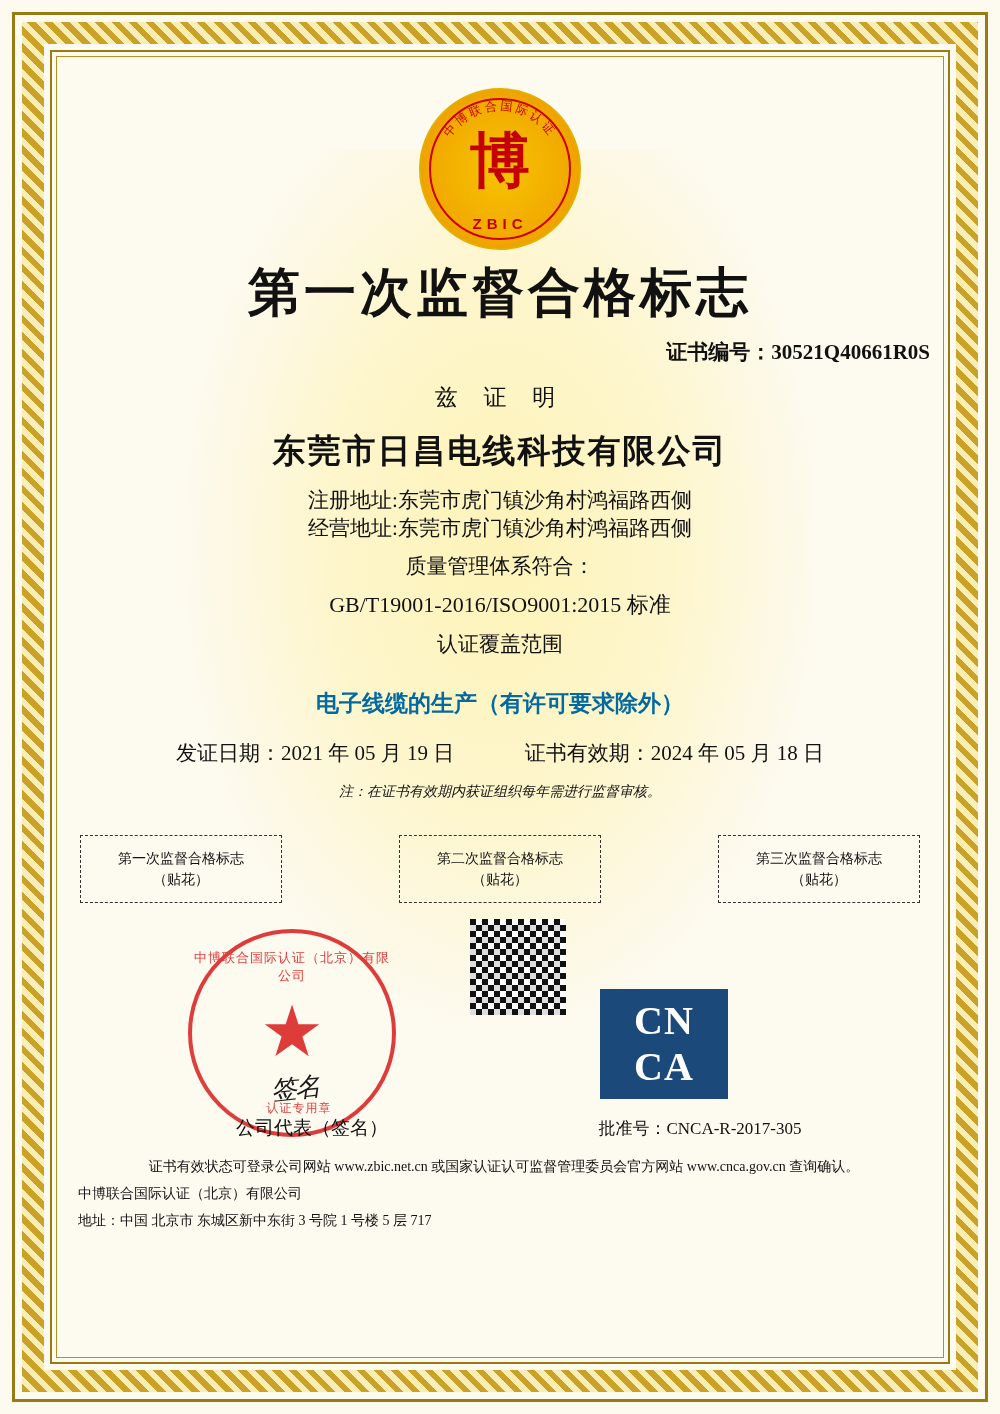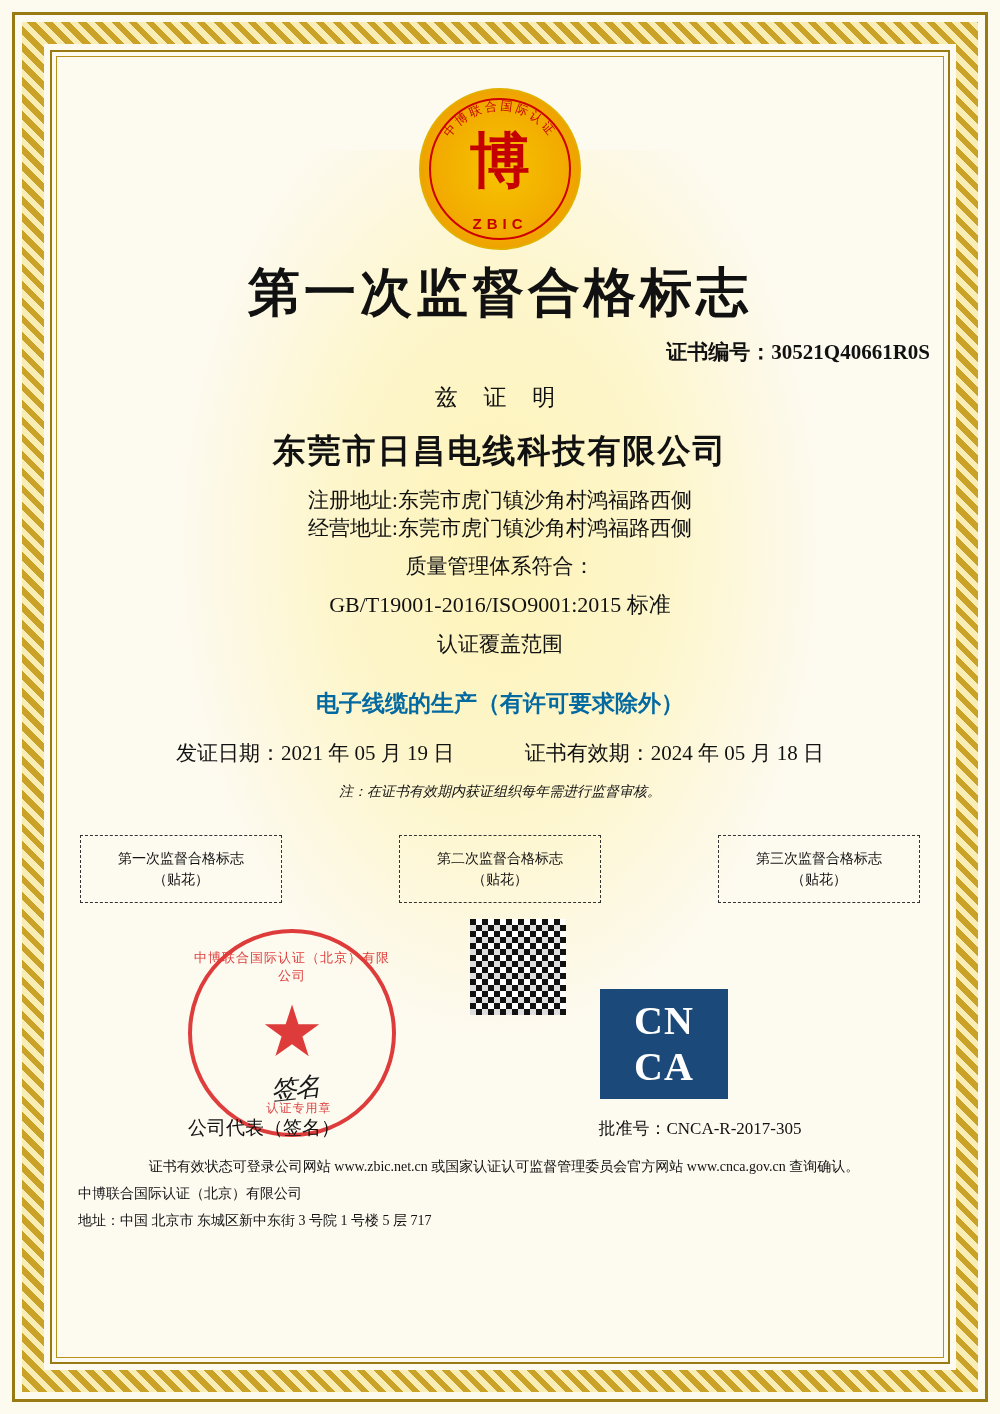--- a/index.html
+++ b/index.html
@@ -141,21 +141,21 @@
   }
   .stamp .txt-top{
     position:absolute;left:0;right:0;top:16px;text-align:center;
     font-size:13px;color:#d81c1c;letter-spacing:1px;
   }
   .stamp .txt-bot{
     position:absolute;left:14px;right:0;bottom:16px;text-align:center;
     font-size:12px;color:#d81c1c;letter-spacing:1px;
   }
   .sign-label{
-    position:absolute;left:118px;top:196px;width:200px;text-align:left;
+    position:absolute;left:118px;top:196px;width:200px;text-align:right;
     font-size:19px;color:#111;
   }
   .signature{
     position:absolute;left:150px;top:152px;width:150px;height:36px;
     font-family:"DejaVu Serif", serif;font-style:italic;
     color:#1a1a1a;font-size:26px;transform:rotate(-6deg);
     letter-spacing:-2px;
   }
   .qr{
     position:absolute;left:400px;top:0;width:96px;height:96px;

